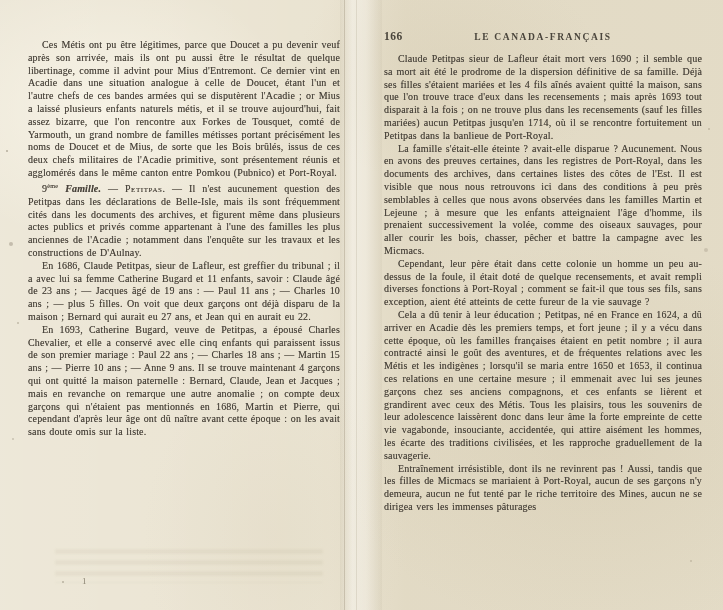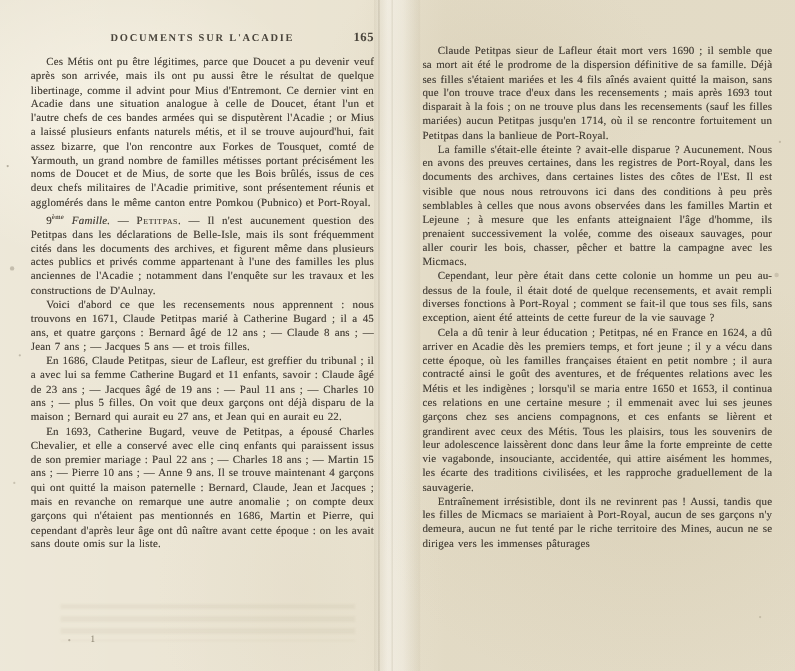--- a/index.html
+++ b/index.html
@@ -46,21 +46,21 @@
 
   .pagebody{
     margin-top:11px;
     font-size:10px;line-height:12.8px;
     text-align:justify;
     letter-spacing:.15px;word-spacing:.8px;
     text-shadow:0 0 .4px rgba(70,60,45,.55);
   }
   .pagebody p{margin:0;text-indent:14px;}
   .seg-sup{vertical-align:super;font-size:.62em;letter-spacing:.3px;}
-  .seg-italic{font-style:italic;}
+  .seg-italic{font-style:italic;font-weight:bold;}
   .seg-smallcaps{font-variant:small-caps;letter-spacing:.6px;}
 
   
   .ghost-lines{
     position:absolute;left:55px;top:549px;width:268px;height:34px;
     background:repeating-linear-gradient(to bottom, rgba(158,146,113,.16) 0 5px, transparent 5px 11px);
     filter:blur(1.2px);opacity:.55;
   }
   
   .stray-mark{
@@ -84,34 +84,33 @@
   }
 </style>
 </head>
 <body>
 
 <div class="scan">
 
   <div class="gutter"></div>
 
   <div class="page page-left">
-    <div class="pagehead">
-      <span class="running-title">DOCUMENTS SUR L'ACADIE</span>
-      <span class="folio">165</span>
-    </div>
     <div class="pagebody">
         <p>Ces Métis ont pu être légitimes, parce que Doucet a pu devenir veuf après son arrivée, mais ils ont pu aussi être le résultat de quelque libertinage, comme il advint pour Mius d'Entremont. Ce dernier vint en Acadie dans une situation analogue à celle de Doucet, étant l'un et l'autre chefs de ces bandes armées qui se disputèrent l'Acadie ; or Mius a laissé plusieurs enfants naturels métis, et il se trouve aujourd'hui, fait assez bizarre, que l'on rencontre aux Forkes de Tousquet, comté de Yarmouth, un grand nombre de familles métisses portant précisément les noms de Doucet et de Mius, de sorte que les Bois brûlés, issus de ces deux chefs militaires de l'Acadie primitive, sont présentement réunis et agglomérés dans le même canton entre Pomkou (Pubnico) et Port-Royal.</p>
         <p><span class="seg-normal">9</span><span class="seg-sup">ème</span><span class="seg-normal"> </span><span class="seg-italic">Famille.</span><span class="seg-normal"> — </span><span class="seg-smallcaps">Petitpas</span><span class="seg-normal">. — Il n'est aucunement question des Petitpas dans les déclarations de Belle-Isle, mais ils sont fréquemment cités dans les documents des archives, et figurent même dans plusieurs actes publics et privés comme appartenant à l'une des familles les plus anciennes de l'Acadie ; notamment dans l'enquête sur les travaux et les constructions de D'Aulnay.</span></p>
-        <p>Voici d'abord ce que les recensements nous apprennent : nous trouvons en 1671, Claude Petitpas marié à Catherine Bugard ; il a 45 ans, et quatre garçons : Bernard âgé de 12 ans ; — Claude 8 ans ; — Jean 7 ans ; — Jacques 5 ans — et trois filles.</p>
         <p>En 1686, Claude Petitpas, sieur de Lafleur, est greffier du tribunal ; il a avec lui sa femme Catherine Bugard et 11 enfants, savoir : Claude âgé de 23 ans ; — Jacques âgé de 19 ans : — Paul 11 ans ; — Charles 10 ans ; — plus 5 filles. On voit que deux garçons ont déjà disparu de la maison ; Bernard qui aurait eu 27 ans, et Jean qui en aurait eu 22.</p>
         <p>En 1693, Catherine Bugard, veuve de Petitpas, a épousé Charles Chevalier, et elle a conservé avec elle cinq enfants qui paraissent issus de son premier mariage : Paul 22 ans ; — Charles 18 ans ; — Martin 15 ans ; — Pierre 10 ans ; — Anne 9 ans. Il se trouve maintenant 4 garçons qui ont quitté la maison paternelle : Bernard, Claude, Jean et Jacques ; mais en revanche on remarque une autre anomalie ; on compte deux garçons qui n'étaient pas mentionnés en 1686, Martin et Pierre, qui cependant d'après leur âge ont dû naître avant cette époque : on les avait sans doute omis sur la liste.</p>
       </div>
   </div>
 
   <div class="page page-right">
+    <div class="pagehead">
+      <span class="folio">166</span>
+      <span class="running-title">LE CANADA-FRANÇAIS</span>
+    </div>
     <div class="pagebody">
         <p>Claude Petitpas sieur de Lafleur était mort vers 1690 ; il semble que sa mort ait été le prodrome de la dispersion définitive de sa famille. Déjà ses filles s'étaient mariées et les 4 fils aînés avaient quitté la maison, sans que l'on trouve trace d'eux dans les recensements ; mais après 1693 tout disparait à la fois ; on ne trouve plus dans les recensements (sauf les filles mariées) aucun Petitpas jusqu'en 1714, où il se rencontre fortuitement un Petitpas dans la banlieue de Port-Royal.</p>
         <p>La famille s'était-elle éteinte ? avait-elle disparue ? Aucunement. Nous en avons des preuves certaines, dans les registres de Port-Royal, dans les documents des archives, dans certaines listes des côtes de l'Est. Il est visible que nous nous retrouvons ici dans des conditions à peu près semblables à celles que nous avons observées dans les familles Martin et Lejeune ; à mesure que les enfants atteignaient l'âge d'homme, ils prenaient successivement la volée, comme des oiseaux sauvages, pour aller courir les bois, chasser, pêcher et battre la campagne avec les Micmacs.</p>
         <p>Cependant, leur père était dans cette colonie un homme un peu au-dessus de la foule, il était doté de quelque recensements, et avait rempli diverses fonctions à Port-Royal ; comment se fait-il que tous ses fils, sans exception, aient été atteints de cette fureur de la vie sauvage ?</p>
         <p>Cela a dû tenir à leur éducation ; Petitpas, né en France en 1624, a dû arriver en Acadie dès les premiers temps, et fort jeune ; il y a vécu dans cette époque, où les familles françaises étaient en petit nombre ; il aura contracté ainsi le goût des aventures, et de fréquentes relations avec les Métis et les indigènes ; lorsqu'il se maria entre 1650 et 1653, il continua ces relations en une certaine mesure ; il emmenait avec lui ses jeunes garçons chez ses anciens compagnons, et ces enfants se lièrent et grandirent avec ceux des Métis. Tous les plaisirs, tous les souvenirs de leur adolescence laissèrent donc dans leur âme la forte empreinte de cette vie vagabonde, insouciante, accidentée, qui attire aisément les hommes, les écarte des traditions civilisées, et les rapproche graduellement de la sauvagerie.</p>
         <p>Entraînement irrésistible, dont ils ne revinrent pas ! Aussi, tandis que les filles de Micmacs se mariaient à Port-Royal, aucun de ses garçons n'y demeura, aucun ne fut tenté par le riche territoire des Mines, aucun ne se dirigea vers les immenses pâturages</p>
       </div>
   </div>
 
   <div class="ghost-lines"></div>

